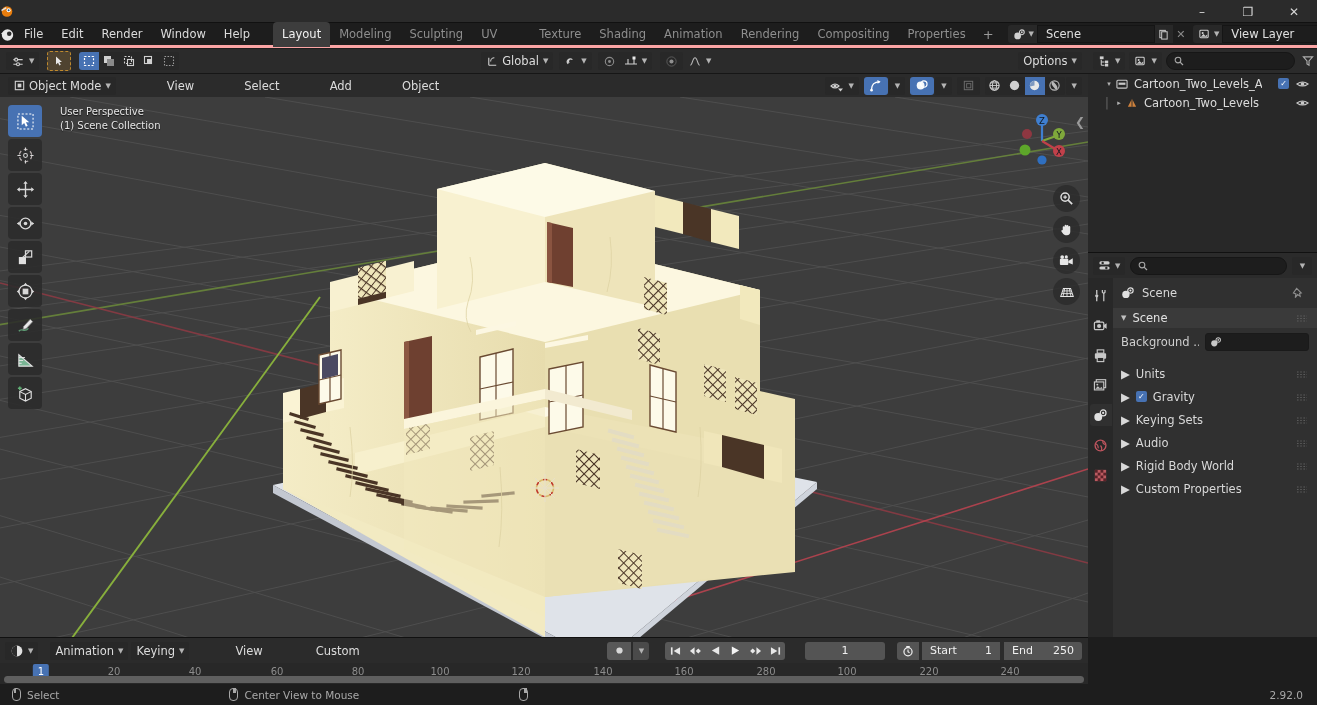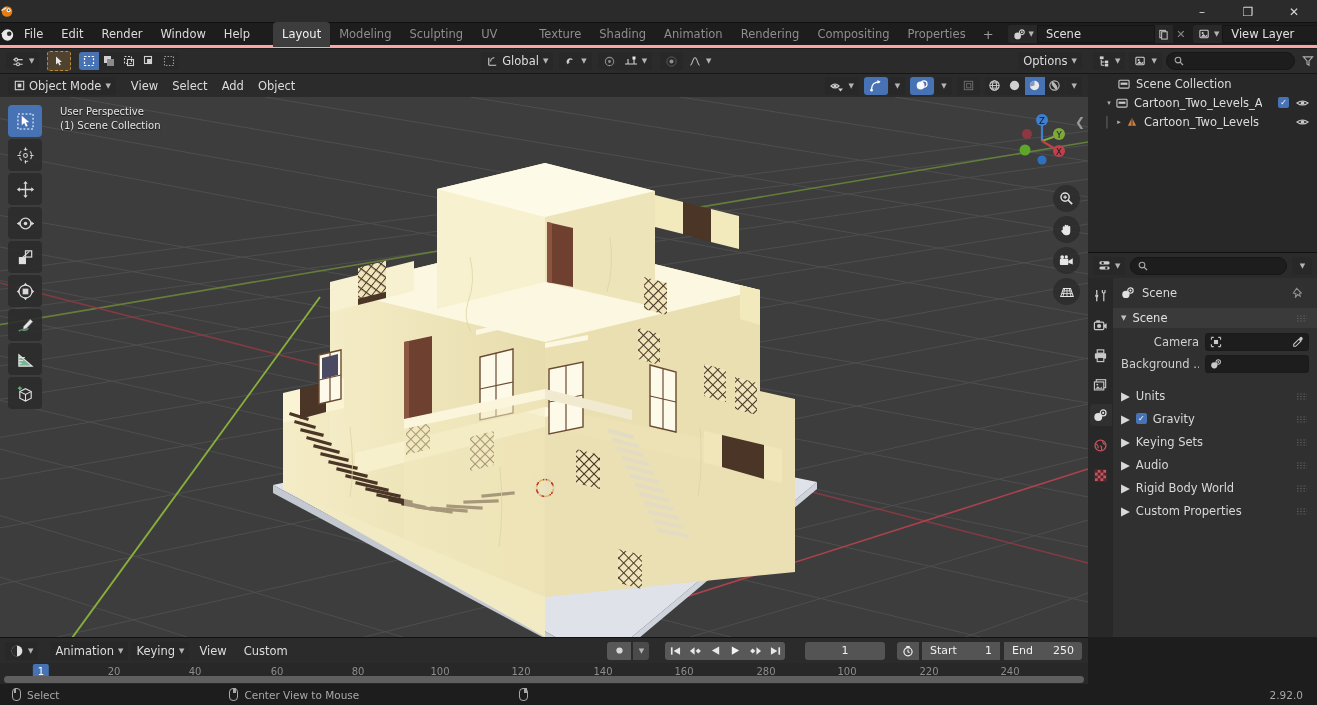--- a/index.html
+++ b/index.html
@@ -64,21 +64,21 @@
     position: absolute; top: 74px; left: 0; width: 1088px; height: 23px;
     background: #2b2b2b; display: flex; align-items: center;
   }
   .hbtn { height: 18px; display:flex; align-items:center; gap:3px; padding: 0 5px; border-radius: 3px; color:#dcdcdc; font-size:11.5px;}
   .hbtn.dark { background: #282828; }
   .hbtn.sel { background: #4772b3; }
   .chev { font-size: 7px; color: #b4b4b4; margin-left:1px;}
   .seg { display:flex; background:#282828; border-radius:3px; overflow:hidden; height:18px; }
   .seg > div { width:20px; height:18px; display:flex; align-items:center; justify-content:center; }
   .seg > div.on { background:#4772b3; }
-  .vmenu { padding: 0 7px; font-size: 11.5px; color:#dcdcdc; height:18px; line-height:18px;}
+  .vmenu { padding: 0 7px; font-size: 11.5px; color:#dcdcdc; height:18px; line-height:18px;margin-left:36px;}
 
   
   .viewport {
     position: absolute; top: 97px; left: 0; width: 1088px; height: 540px;
     overflow: hidden; background: #3d3d3d;
   }
   .vp-text { position:absolute; left: 60px; top: 8px; font-size: 10px; color:#e6e6e6; line-height: 13.5px;
              text-shadow: 0 1px 1px rgba(0,0,0,.75); }
   .toolbar {
     position: absolute; left: 8px; top: 8px; width: 38px;
@@ -788,30 +788,20 @@
     <span title=""></span>
   </div>
   <div style="width:18px;display:flex;align-items:center;justify-content:center">
     <svg width="12" height="12" viewBox="0 0 13 13">
           <path d="M1.5 2 L11.5 2 L7.6 6.5 L7.6 11 L5.4 9.6 L5.4 6.5 Z" fill="none" stroke="#b0b0b0" stroke-width="1.2"></path>
         </svg>
   </div>
 </div>
 
 <div class="outliner">
-  <div class="o-row" style="padding-left:16px">
-    <span class="tri"></span>
-    <span style="margin-right:6px">
-      <svg width="12" height="12" viewBox="0 0 13 13">
-            <rect x="1" y="2.5" width="11" height="8.5" rx="1" fill="none" stroke="#c8c8c8" stroke-width="1.2"></rect>
-            <rect x="2.8" y="5" width="7.4" height="2.4" fill="#c8c8c8"></rect>
-          </svg>
-    </span>
-    <span>Scene Collection</span>
-  </div>
 
   <div class="o-row" style="padding-left:14px">
     <span class="tri">▾</span>
     <span style="margin-right:6px">
       <svg width="12" height="12" viewBox="0 0 13 13">
             <rect x="1" y="2.5" width="11" height="8.5" rx="1" fill="none" stroke="#c8c8c8" stroke-width="1.2"></rect>
             <rect x="2.8" y="5" width="7.4" height="2.4" fill="#c8c8c8"></rect>
           </svg>
     </span>
     <span style="max-width:128px;overflow:hidden;white-space:nowrap">Cartoon_Two_Levels_Ara</span>
@@ -947,38 +937,20 @@
     <div class="panel-head" style="background:#3a3a3a;margin:0 0 4px 0;position:relative;">
       <span class="tri">▼</span>
       <span>Scene</span>
       <span class="grip">
         <svg width="14" height="8" viewBox="0 0 14 8">
               <path d="M2 2 L12 2 M2 4.5 L12 4.5 M2 7 L12 7" stroke="#5c5c5c" stroke-width="1" stroke-dasharray="1.6 1.6"></path>
             </svg>
       </span>
     </div>
 
-    <div class="prow">
-      <div class="plabel">Camera</div>
-      <div class="pfield">
-        <span>
-          <svg width="12" height="12" viewBox="0 0 13 13">
-                <path d="M1.5 1.5 L4 1.5 M1.5 1.5 L1.5 4 M11.5 1.5 L9 1.5 M11.5 1.5 L11.5 4 M1.5 11.5 L4 11.5 M1.5 11.5 L1.5 9 M11.5 11.5 L9 11.5 M11.5 11.5 L11.5 9" stroke="#c8c8c8" stroke-width="1.2" fill="none"></path>
-                <rect x="4.3" y="4.3" width="4.4" height="4.4" fill="#c8c8c8"></rect>
-              </svg>
-        </span>
-        <span style="flex:1"></span>
-        <span>
-          <svg width="12" height="12" viewBox="0 0 13 13">
-                <path d="M8.5 1.5 a1.8 1.8 0 0 1 2.6 2.6 L9.6 5.6 L7.4 3.4 Z" fill="#c8c8c8"></path>
-                <path d="M7.4 3.4 L9.6 5.6 L4 11.2 L1.8 11.2 L1.8 9 Z" fill="none" stroke="#c8c8c8" stroke-width="1.1"></path>
-              </svg>
-        </span>
-      </div>
-    </div>
 
     <div class="prow">
       <div class="plabel">Background ...</div>
       <div class="pfield">
         <span>
           <svg width="12" height="12" viewBox="0 0 14 14">
                 <circle cx="5" cy="8.6" r="3.6" fill="#c8c8c8"></circle>
                 <circle cx="9.6" cy="4.6" r="2.6" fill="none" stroke="#c8c8c8" stroke-width="1.2"></circle>
                 <circle cx="9.6" cy="4.6" r="1" fill="#c8c8c8"></circle>
               </svg>

